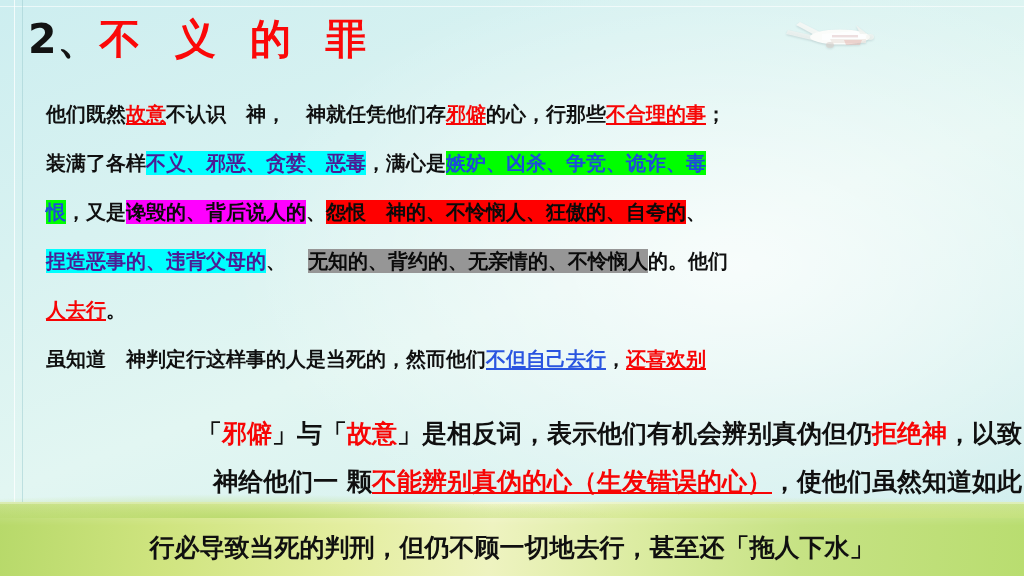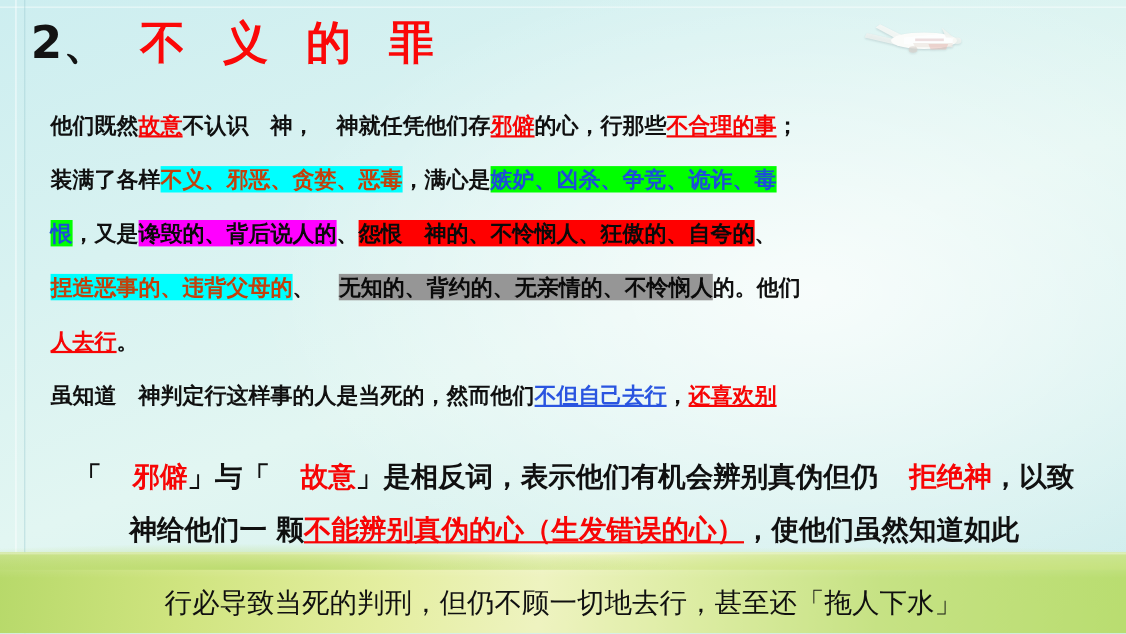--- a/index.html
+++ b/index.html
@@ -53,35 +53,35 @@
     font-size:20px;font-weight:bold;line-height:49px;color:#101010;
     letter-spacing:0px;
     padding-left:24px;
   }
   .scripture .line{white-space:nowrap;}
   .ref-line{text-align:center;padding-left:150px;}
 
   .explain{
     position:absolute;left:22px;top:410px;width:1000px;
     font-size:25px;font-weight:bold;line-height:48px;color:#101010;
-    text-align:center;
+    text-align:right;
   }
   .explain .line{white-space:nowrap;}
 
   
-  .red{color:#f70505;margin-left:28px;}
+  .red{color:#f70505;}
   .redu{color:#f70505;text-decoration:underline;text-decoration-thickness:2px;text-underline-offset:2px;}
   .blueu{color:#2a55e0;text-decoration:underline;text-decoration-thickness:2px;text-underline-offset:2px;}
-  .hl-cyan{background:#00FFFF;color:#c2410c;}
+  .hl-cyan{background:#00FFFF;color:#4c1d95;}
   .hl-green{background:#00FF00;color:#1d4ed8;}
   .hl-magenta{background:#FF00FF;color:#0a0a0a;}
   .hl-red{background:#FF0000;color:#0a0a0a;}
   .hl-gray{background:#969696;color:#0a0a0a;margin-left:22px;}
   .footer-text{position:absolute;left:0;right:0;bottom:12px;text-align:center;
-    font-size:25px;font-weight:normal;color:#101010;white-space:nowrap;margin-top:36px;}
+    font-size:25px;font-weight:bold;color:#101010;white-space:nowrap;margin-top:36px;}
 </style>
 </head>
 <body>
 
 <div id="slide">
 
   <div class="edge-top"></div>
   <div class="edge-line a"></div>
   <div class="edge-line b"></div>
 

